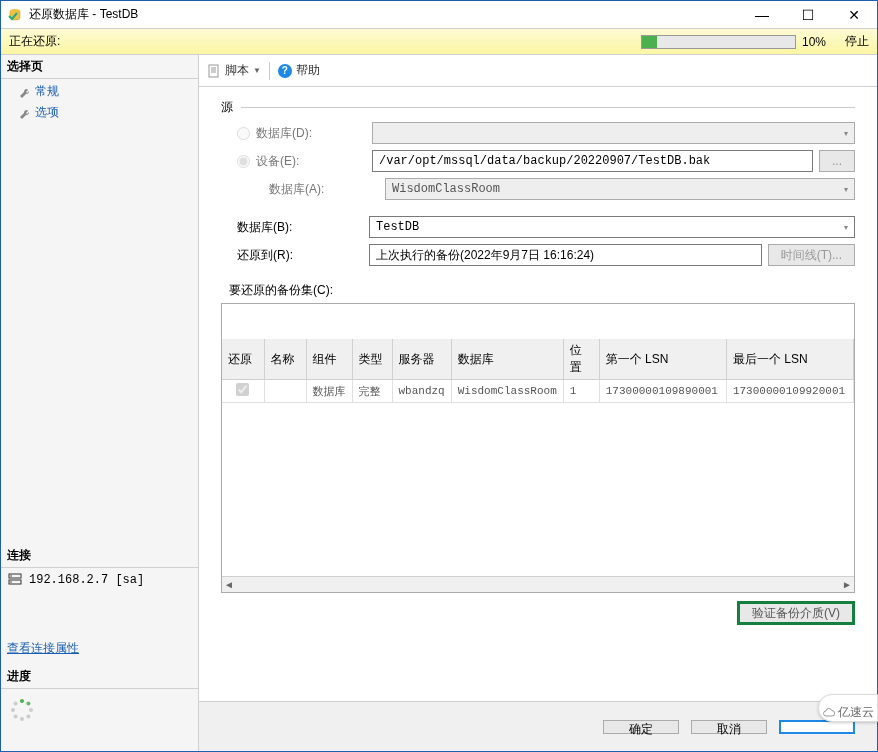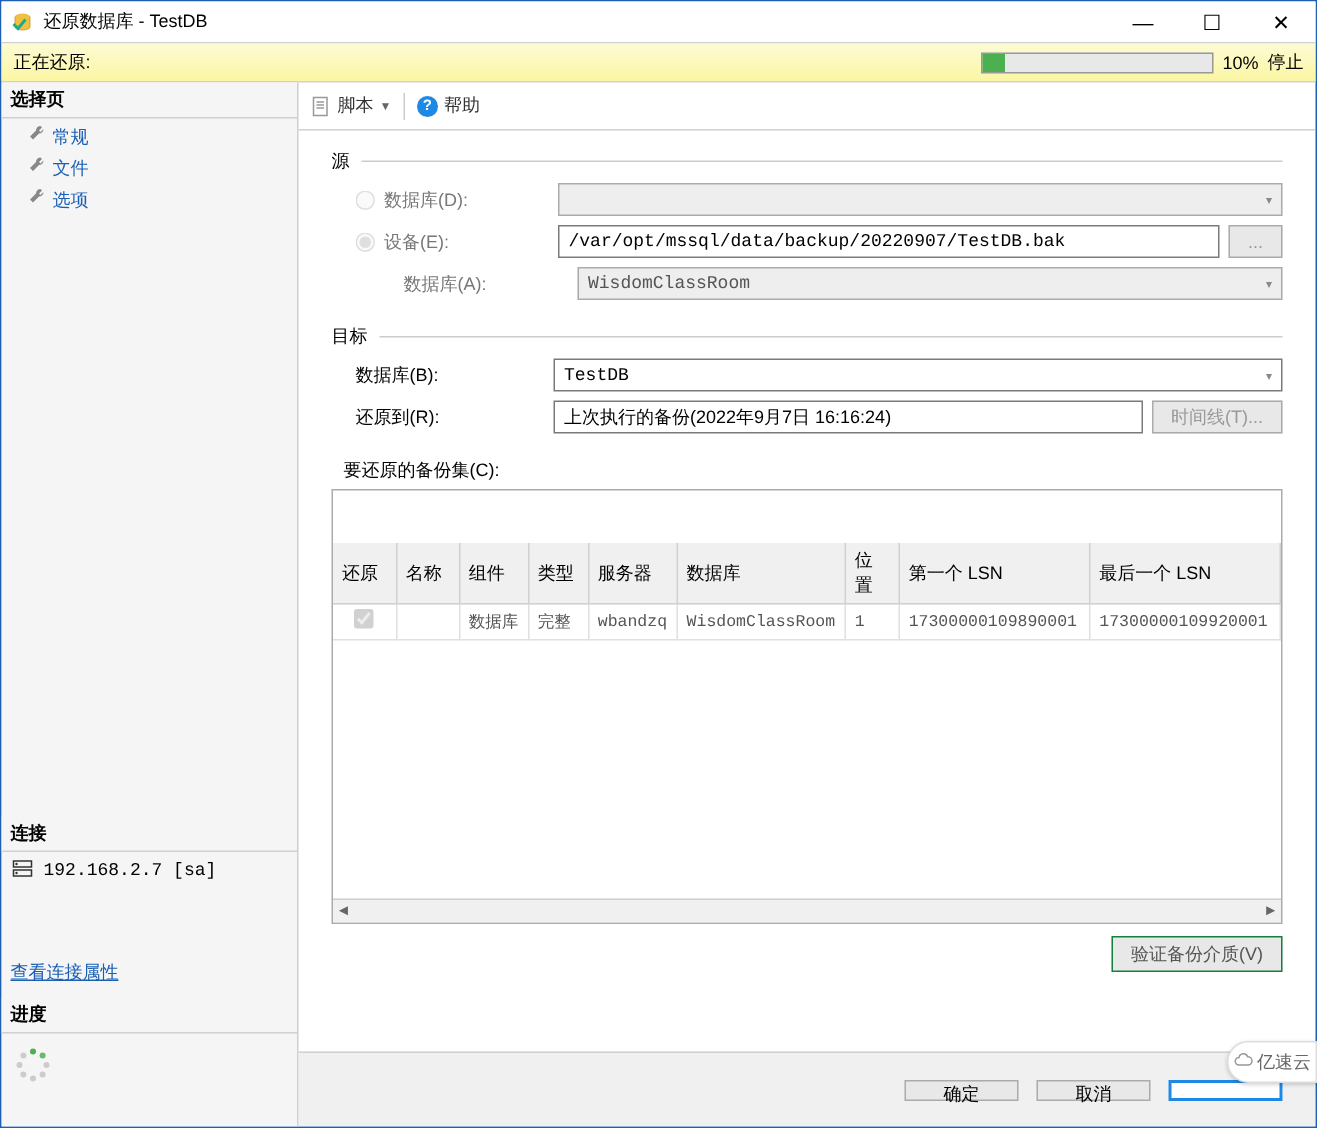--- a/index.html
+++ b/index.html
@@ -10,29 +10,29 @@
     .titlebar { height: 28px; background: #fff; display: flex; align-items: center; padding: 0 0 0 6px; border-bottom: 1px solid #d0d0d0; }
     .titlebar-icon { width: 16px; height: 16px; margin-right: 6px; }
     .titlebar-title { flex: 1; color: #000; }
     .titlebar-btns { display: flex; }
     .titlebar-btn { width: 46px; height: 28px; display: flex; align-items: center; justify-content: center; font-size: 14px; }
     
     .progressbar-row { height: 26px; background: linear-gradient(#fdfbd4, #fbf6a3); display: flex; align-items: center; padding: 0 8px; border-bottom: 1px solid #d0d0d0; }
     .progress-label { flex: 1; color: #000; }
     .progress-bar { width: 155px; height: 14px; border: 1px solid #999; background: #e8e8e8; margin-right: 6px; position: relative; }
     .progress-fill { position: absolute; left: 0; top: 0; bottom: 0; width: 10%; background: #4caf50; }
-    .progress-pct { margin-right: 6px; }
+    .progress-pct { margin-right: 19px; }
     .progress-stop { color: #000; }
     
     .body { flex: 1; display: flex; overflow: hidden; }
     
     .left-panel { width: 198px; background: #f5f5f5; border-right: 1px solid #d0d0d0; display: flex; flex-direction: column; }
     .panel-section-header { font-weight: bold; padding: 3px 6px; background: #f5f5f5; border-bottom: 1px solid #d0d0d0; }
     .panel-section { padding: 2px 0; }
-    .nav-item { padding: 2px 6px 2px 18px; display: flex; align-items: flex-start; gap: 4px; color: #1a5fb4; }
+    .nav-item { padding: 2px 6px 2px 18px; display: flex; align-items: flex-end; gap: 4px; color: #1a5fb4; }
     .nav-item .pin { width: 12px; height: 12px; color: #888; }
     .nav-item span { color: #1a5fb4; text-decoration: none; }
     .left-spacer { flex: 1; }
     .conn-row { padding: 4px 6px; display: flex; align-items: center; gap: 6px; }
     .conn-icon { width: 16px; height: 16px; }
     .view-conn { padding: 8px 6px; }
     .view-conn a { color: #1a5fb4; text-decoration: underline; }
     .progress-spinner { width: 26px; height: 26px; margin: 8px; }
     
     .right-panel { flex: 1; display: flex; flex-direction: column; overflow: hidden; }
@@ -65,27 +65,27 @@
     .grid-table th { background: #f0f0f0; border: 1px solid #d0d0d0; border-top: none; padding: 3px 6px; text-align: left; font-weight: normal; color: #000; }
     .grid-table th:first-child { border-left: none; }
     .grid-table td { border: 1px solid #e0e0e0; border-left: 1px solid #e0e0e0; padding: 3px 6px; font-family: "Courier New", monospace; font-size: 11px; color: #555; }
     .grid-table td:first-child { border-left: none; }
     .grid-check { text-align: center; }
     .grid-body-wrap { flex: 1; overflow: hidden; margin-top: 35px; }
     .grid-scroll { height: 16px; background: #f0f0f0; border-top: 1px solid #d0d0d0; display: flex; align-items: center; justify-content: space-between; padding: 0 2px; }
     .grid-scroll .sc-arrow { font-size: 10px; color: #666; }
     
     .verify-row { display: flex; justify-content: flex-end; margin-top: 8px; }
-    .verify-btn { height: 24px; padding: 0 12px; background: #e8e8e8; border: 1px solid #15803d; color: #555; }
+    .verify-btn { height: 24px; padding: 0 12px; background: #e8e8e8; border: 3px solid #15803d; color: #555; }
     
     .bottom-bar { height: 50px; background: #f0f0f0; border-top: 1px solid #d0d0d0; display: flex; align-items: center; justify-content: flex-end; padding: 0 22px; gap: 12px; }
     .bottom-btn { width: 76px; height: 14px; background: #e8e8e8; border: 1px solid #ababab; }
     .bottom-btn.primary { border: 2px solid #1e88e5; background: #fff; }
     
-    .watermark { position: fixed; right: 0; bottom: 30px; width: 60px; height: 28px; background: #fff; border: 1px solid #ddd; border-radius: 14px 0 0 14px; display: flex; align-items: center; justify-content: center; font-size: 11px; color: #666; box-shadow: 0 1px 3px rgba(0,0,0,0.2); }
+    .watermark { position: fixed; right: 0; bottom: 30px; width: 60px; height: 28px; background: #fff; border: 1px solid #ddd; border-radius: 14px 0 0 14px; display: flex; align-items: flex-end; justify-content: center; font-size: 11px; color: #666; box-shadow: 0 1px 3px rgba(0,0,0,0.2); }
     
     input[type="checkbox"] { accent-color: #888; }
     input[type="radio"]:disabled { opacity: 0.7; }
   </style>
 </head>
 <body>
 
 <div class="window-border">
   <div class="titlebar">
     <svg class="titlebar-icon" viewBox="0 0 16 16">
@@ -112,26 +112,20 @@
 
   <div class="body">
     <div class="left-panel">
       <div class="panel-section-header">选择页</div>
       <div class="panel-section">
         <div class="nav-item">
           <svg class="pin" viewBox="0 0 12 12">
               <path d="M8 1a3 3 0 0 0-3 3l-4 4 2 2 4-4a3 3 0 0 0 3-3l-2 2-1-1 2-2z" fill="#888"></path>
             </svg>
           <span>常规</span>
-        </div>
-        <div class="nav-item">
-          <svg class="pin" viewBox="0 0 12 12">
-              <path d="M8 1a3 3 0 0 0-3 3l-4 4 2 2 4-4a3 3 0 0 0 3-3l-2 2-1-1 2-2z" fill="#888"></path>
-            </svg>
-          <span>文件</span>
         </div>
         <div class="nav-item">
           <svg class="pin" viewBox="0 0 12 12">
               <path d="M8 1a3 3 0 0 0-3 3l-4 4 2 2 4-4a3 3 0 0 0 3-3l-2 2-1-1 2-2z" fill="#888"></path>
             </svg>
           <span>选项</span>
         </div>
       </div>
       <div class="left-spacer"></div>
       <div class="panel-section-header">连接</div>
@@ -204,24 +198,20 @@
           <div class="form-row">
             <span class="form-label indent">数据库(A):</span>
             <div class="form-select">
               <span style="font-family:'Courier New',monospace">WisdomClassRoom</span>
               <span class="arrow">▾</span>
             </div>
           </div>
         </div>
 
         <div class="section">
-          <div class="section-title-row">
-            <span class="section-title">目标</span>
-            <div class="section-line"></div>
-          </div>
           <div class="form-row">
             <span class="form-label enabled" style="padding-left:0;width:132px">数据库(B):</span>
             <div class="form-select white">
               <span style="font-family:'Courier New',monospace">TestDB</span>
               <span class="arrow">▾</span>
             </div>
           </div>
           <div class="form-row">
             <span class="form-label enabled" style="padding-left:0;width:132px">还原到(R):</span>
             <input class="form-input" readonly="" style="font-family: &quot;Microsoft YaHei&quot;, sans-serif;" value="上次执行的备份(2022年9月7日 16:16:24)">

